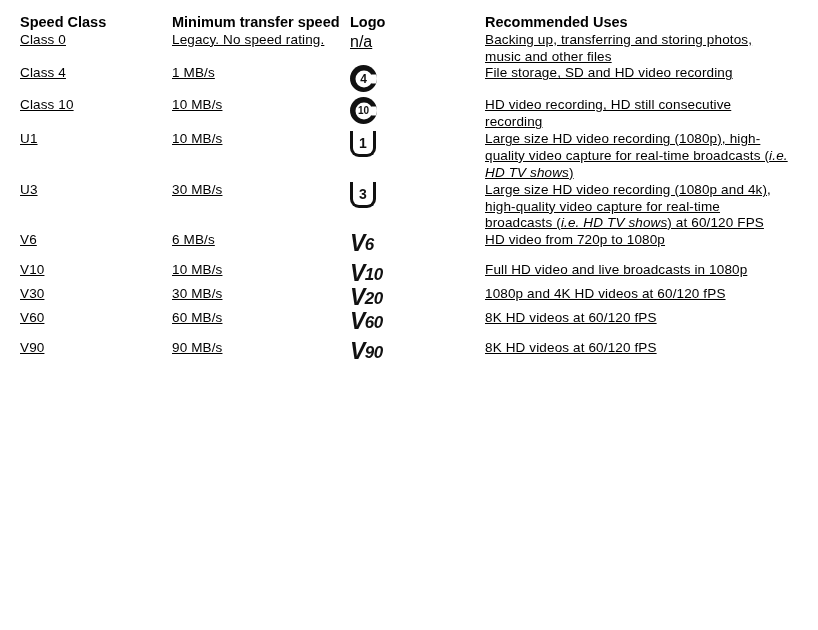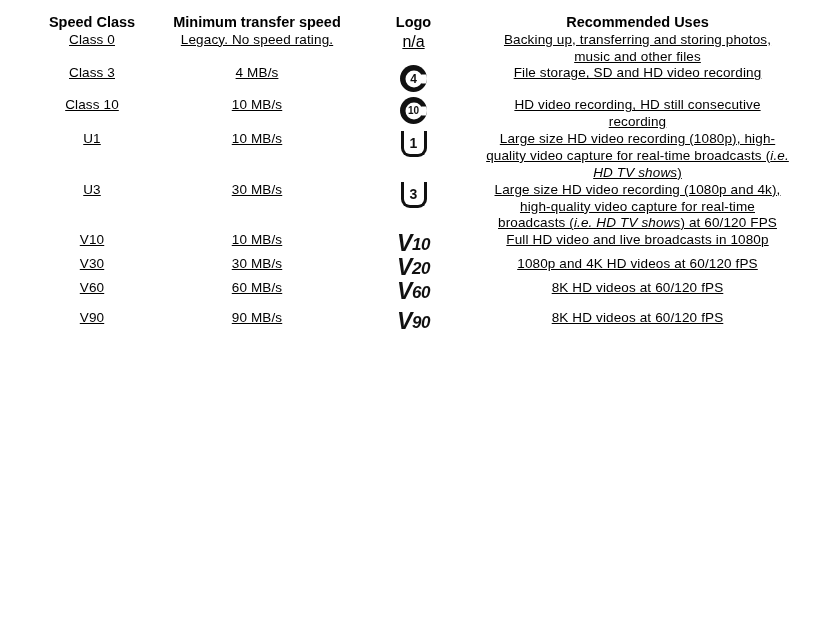--- a/index.html
+++ b/index.html
@@ -22,21 +22,21 @@
     padding: 14px 20px 0 20px;
   }
   table.speed-table {
     border-collapse: collapse;
     width: 778px;
     table-layout: fixed;
   }
   table.speed-table th,
   table.speed-table td {
     vertical-align: top;
-    text-align: center;
+    text-align: left;
     padding: 0 8px 0 0;
     border: none;
   }
   col.col-class  { width: 152px; }
   col.col-speed  { width: 178px; }
   col.col-logo   { width: 135px; }
   col.col-uses   { width: 313px; }
 
   thead th {
     font-size: 14.5px;
@@ -168,22 +168,22 @@
     <tbody id="table-body">
         <tr>
           <td class="cell-class">Class 0</td>
           <td class="cell-speed">Legacy. No speed rating.</td>
           <td class="logo-cell">
             <div class="logo-na">n/a</div>
           </td>
           <td class="cell-uses">Backing up, transferring and storing photos, music and other files</td>
         </tr>
         <tr>
-          <td class="cell-class">Class 3</td>
-          <td class="cell-speed">4 MB/s</td>
+          <td class="cell-class">Class 4</td>
+          <td class="cell-speed">1 MB/s</td>
           <td class="logo-cell">
             <div><span class="c-badge"><span class="c-inner"></span><span class="c-num">4</span></span></div>
           </td>
           <td class="cell-uses">File storage, SD and HD video recording</td>
         </tr>
         <tr>
           <td class="cell-class">Class 10</td>
           <td class="cell-speed">10 MB/s</td>
           <td class="logo-cell">
             <div><span class="c-badge two-digit"><span class="c-inner"></span><span class="c-num">10</span></span></div>
@@ -198,20 +198,28 @@
           </td>
           <td class="cell-uses"><span>Large size HD video recording (1080p), high-quality video capture for real-time broadcasts (</span><span class="italic">i.e. HD TV shows</span><span>)</span></td>
         </tr>
         <tr>
           <td class="cell-class">U3</td>
           <td class="cell-speed">30 MB/s</td>
           <td class="logo-cell">
             <div><span class="u-badge"><span class="u-num">3</span></span></div>
           </td>
           <td class="cell-uses"><span>Large size HD video recording (1080p and 4k), high-quality video capture for real-time broadcasts (</span><span class="italic">i.e. HD TV shows</span><span>) at 60/120 FPS</span></td>
+        </tr>
+        <tr>
+          <td class="cell-class" style="padding-bottom: 6px;">V6</td>
+          <td class="cell-speed" style="padding-bottom: 6px;">6 MB/s</td>
+          <td class="logo-cell" style="padding-bottom: 6px;">
+            <div><span class="v-badge"><span class="v-letter">V</span><span class="v-num">6</span></span></div>
+          </td>
+          <td class="cell-uses" style="padding-bottom: 6px;">HD video from 720p to 1080p</td>
         </tr>
         <tr>
           <td class="cell-class">V10</td>
           <td class="cell-speed">10 MB/s</td>
           <td class="logo-cell">
             <div><span class="v-badge"><span class="v-letter">V</span><span class="v-num">10</span></span></div>
           </td>
           <td class="cell-uses">Full HD video and live broadcasts in 1080p</td>
         </tr>
         <tr>

